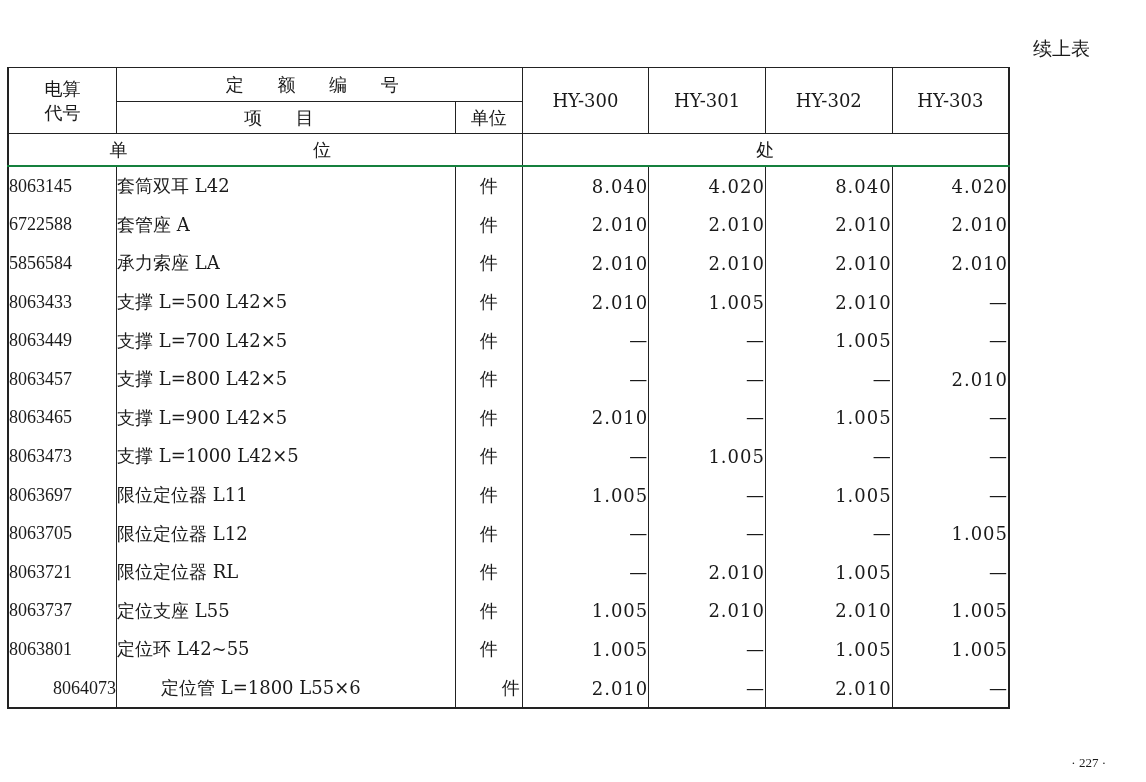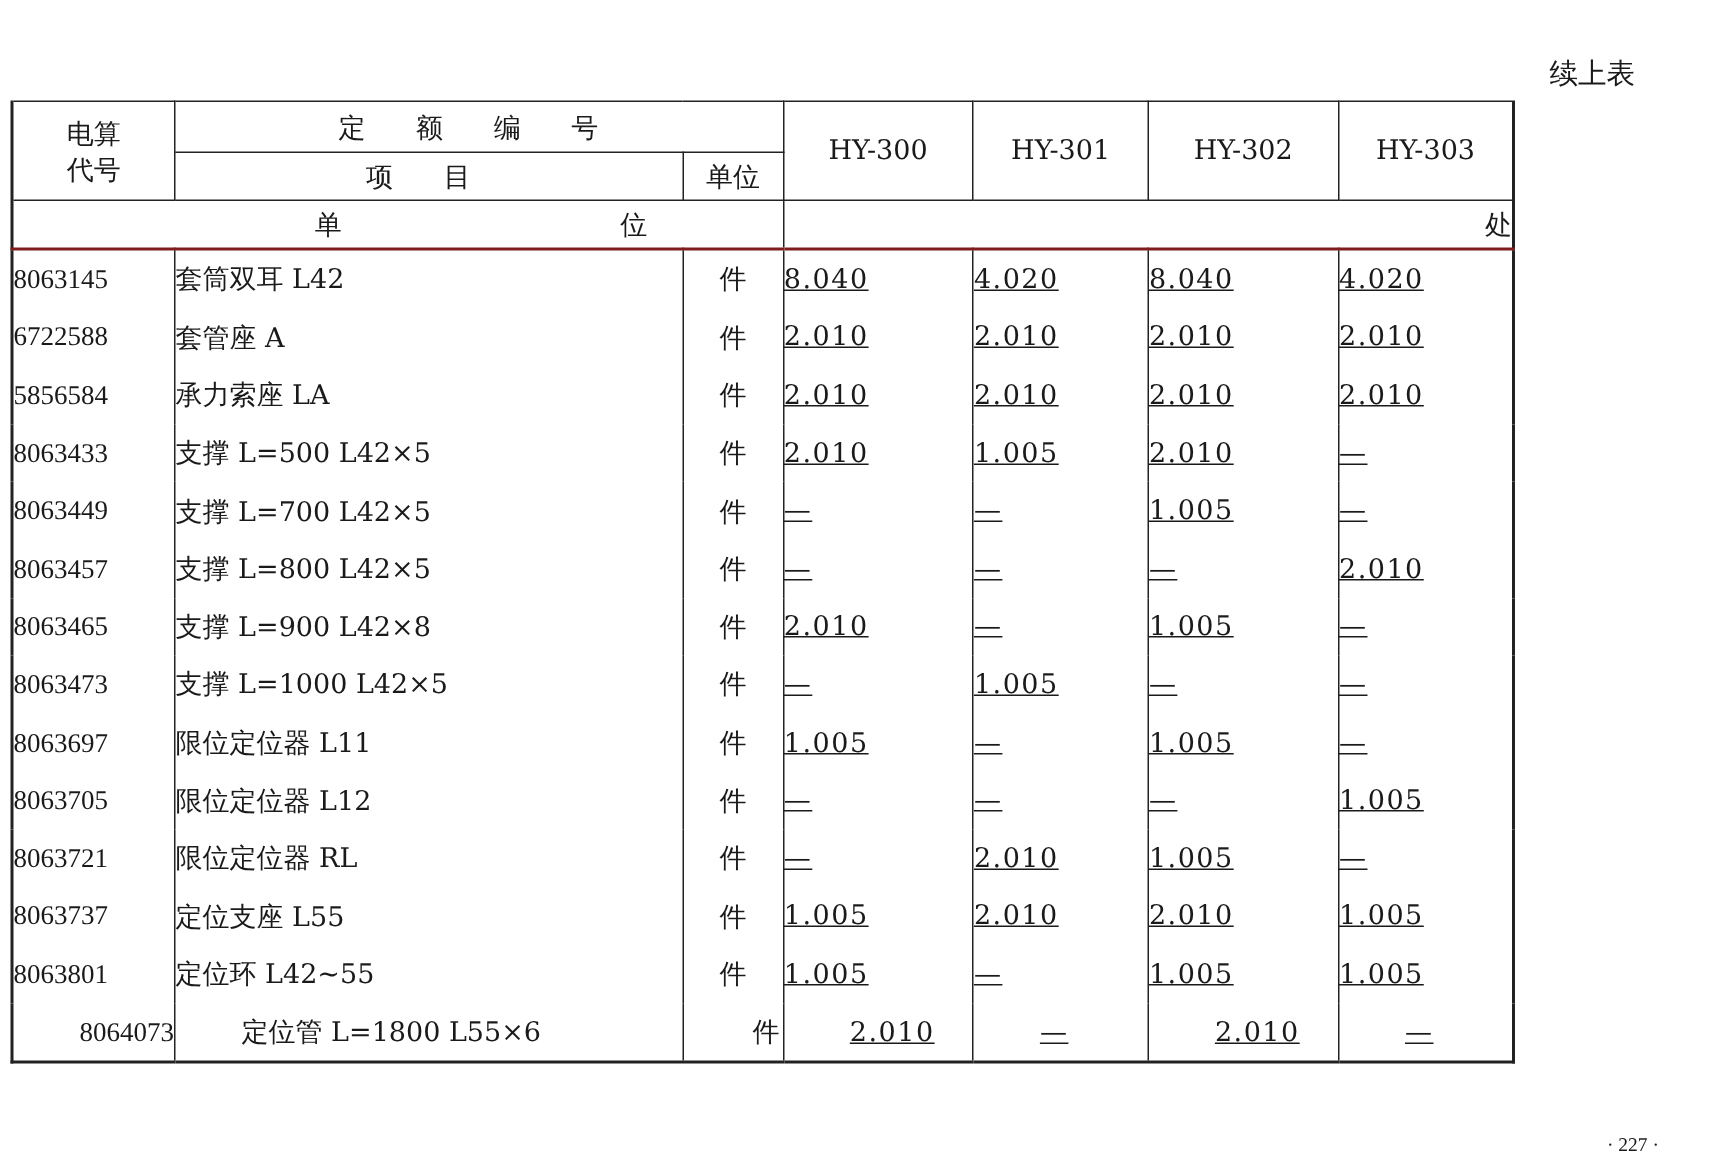--- a/index.html
+++ b/index.html
@@ -11,28 +11,28 @@
   table.main td { border:1px solid #222; padding:0; font-size:18px; }
   .outer-top td { border-top:2px solid #222; }
   .hdr { text-align:center; }
   .num-col { width:96px; }
   .name-col { width:420px; }
   .unit-col { width:68px; }
   .val-col { width:136px; }
   .sp { letter-spacing:14px; }
   tr.hrow1 td { height:33px; }
   tr.hrow2 td { height:31px; }
-  tr.hrow3 td { height:31px; border-bottom:2px solid #7f1d1d;text-align:right; }
+  tr.hrow3 td { height:31px; border-bottom:2px solid #15803d; }
   tr.data td { height:38.6px; border-top:none; border-bottom:none; }
   tr.data.last td { border-bottom:2px solid #222;padding-left:44px; }
   td.code { font-family:"Liberation Serif",serif; font-size:19px; padding-left:5px; }
   td.name { padding-left:5px; font-size:18px; }
   td.unit { text-align:center; }
-  td.val { text-align:left; padding-right:22px; font-size:18px; letter-spacing:1px;
-           font-family:"DejaVu Serif",serif;text-decoration:underline; }
+  td.val { text-align:right; padding-right:22px; font-size:18px; letter-spacing:1px;
+           font-family:"DejaVu Serif",serif; }
   td.left-edge { border-left:2px solid #222 !important; }
   td.right-edge { border-right:2px solid #222 !important; }
   .page-no { position:absolute; right:40px; top:755px; font-size:13px;
              font-family:"Liberation Serif",serif; }
 </style>
 </head>
 <body>
 
 <div class="continued">续上表</div>
 
@@ -123,21 +123,21 @@
         <td class="code left-edge">8063457</td>
         <td class="name">支撑 L=800 L42×5</td>
         <td class="unit">件</td>
         <td class="val">—</td>
         <td class="val">—</td>
         <td class="val">—</td>
         <td class="val right-edge">2.010</td>
       </tr>
       <tr class="data">
         <td class="code left-edge">8063465</td>
-        <td class="name">支撑 L=900 L42×8</td>
+        <td class="name">支撑 L=900 L42×5</td>
         <td class="unit">件</td>
         <td class="val">2.010</td>
         <td class="val">—</td>
         <td class="val">1.005</td>
         <td class="val right-edge">—</td>
       </tr>
       <tr class="data">
         <td class="code left-edge">8063473</td>
         <td class="name">支撑 L=1000 L42×5</td>
         <td class="unit">件</td>

